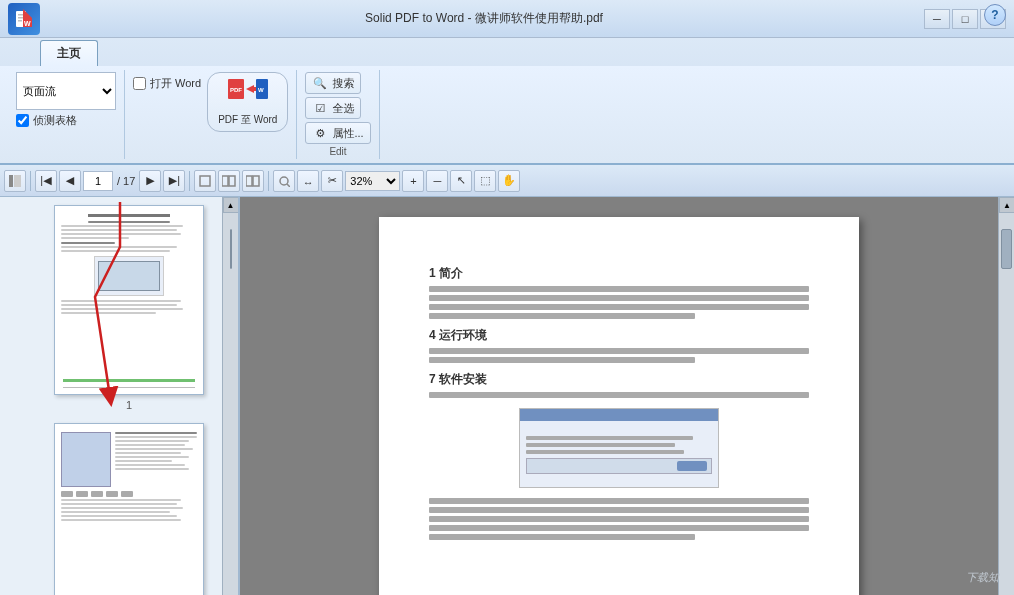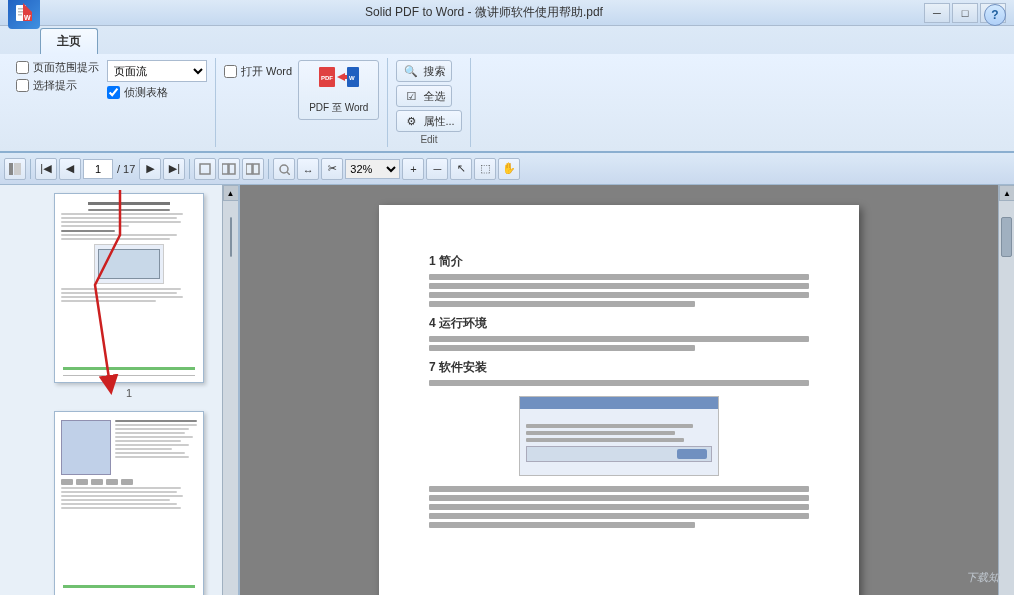--- a/index.html
+++ b/index.html
@@ -1,21 +1,21 @@
 <!DOCTYPE html>
 <html><head>
   <meta charset="utf-8">
   <style>
     * { box-sizing: border-box; margin: 0; padding: 0; }
     body { font-family: 'Microsoft YaHei', 'SimSun', Arial, sans-serif; font-size: 12px; background: #f0f0f0; width: 1014px; height: 595px; overflow: hidden; }
 
     
     .title-bar {
       background: linear-gradient(to bottom, #dce9f7, #c5d9f0);
-      height: 26px;
+      height: 38px;
       display: flex;
       align-items: center;
       justify-content: space-between;
       padding: 12px 8px;
       border-bottom: 1px solid #aabbd0;
     }
     .title-bar-text {
       font-size: 12px;
       color: #333;
       flex: 1;
@@ -130,21 +130,21 @@
       height: 13px;
     }
 
     .ribbon-select-group {
       display: flex;
       flex-direction: column;
       gap: 3px;
     }
     .ribbon-select {
       width: 100px;
-      height: 22px;
+      height: 38px;
       font-size: 11px;
       border: 1px solid #aabbd0;
       background: white;
       padding: 0 2px;
     }
 
     
     .ocr-dropdown {
       background: linear-gradient(to bottom, #a0c0e8, #80a8d8);
       border: 2px solid #5080b8;
@@ -162,21 +162,21 @@
     
     .pdf-word-btn {
       display: flex;
       flex-direction: column;
       align-items: center;
       justify-content: center;
       padding: 4px 10px;
       cursor: pointer;
       background: linear-gradient(to bottom, #f0f6ff, #e0ecf8);
       border: 1px solid #aabbd0;
-      border-radius: 3px;
+      border-radius: 13px;
       min-width: 60px;
     }
     .pdf-word-icon {
       position: relative;
       width: 40px;
       height: 36px;
     }
     .pdf-word-btn-label {
       font-size: 10px;
       color: #333;
@@ -485,30 +485,20 @@
 <div class="ribbon">
   <div class="ribbon-tabs">
     <div class="ribbon-tab active">主页</div>
   </div>
   <div class="ribbon-body">
 
     <div class="ribbon-section">
       <div class="ribbon-section-content" style="flex-direction:column;align-items:flex-start;gap:3px;">
 
         <div style="display:flex;align-items:flex-start;gap:8px;">
-          <div class="ribbon-checkbox-group">
-            <label class="ribbon-checkbox-item">
-              <input type="checkbox" style="">
-              <span>页面范围提示</span>
-            </label>
-            <label class="ribbon-checkbox-item">
-              <input type="checkbox" style="">
-              <span>选择提示</span>
-            </label>
-          </div>
 
           <div class="ribbon-select-group">
             <select class="ribbon-select">
               <option>页面流</option>
               <option>连续</option>
             </select>
             <label class="ribbon-checkbox-item">
               <input type="checkbox" checked="" style="">
               <span>侦测表格</span>
             </label>

